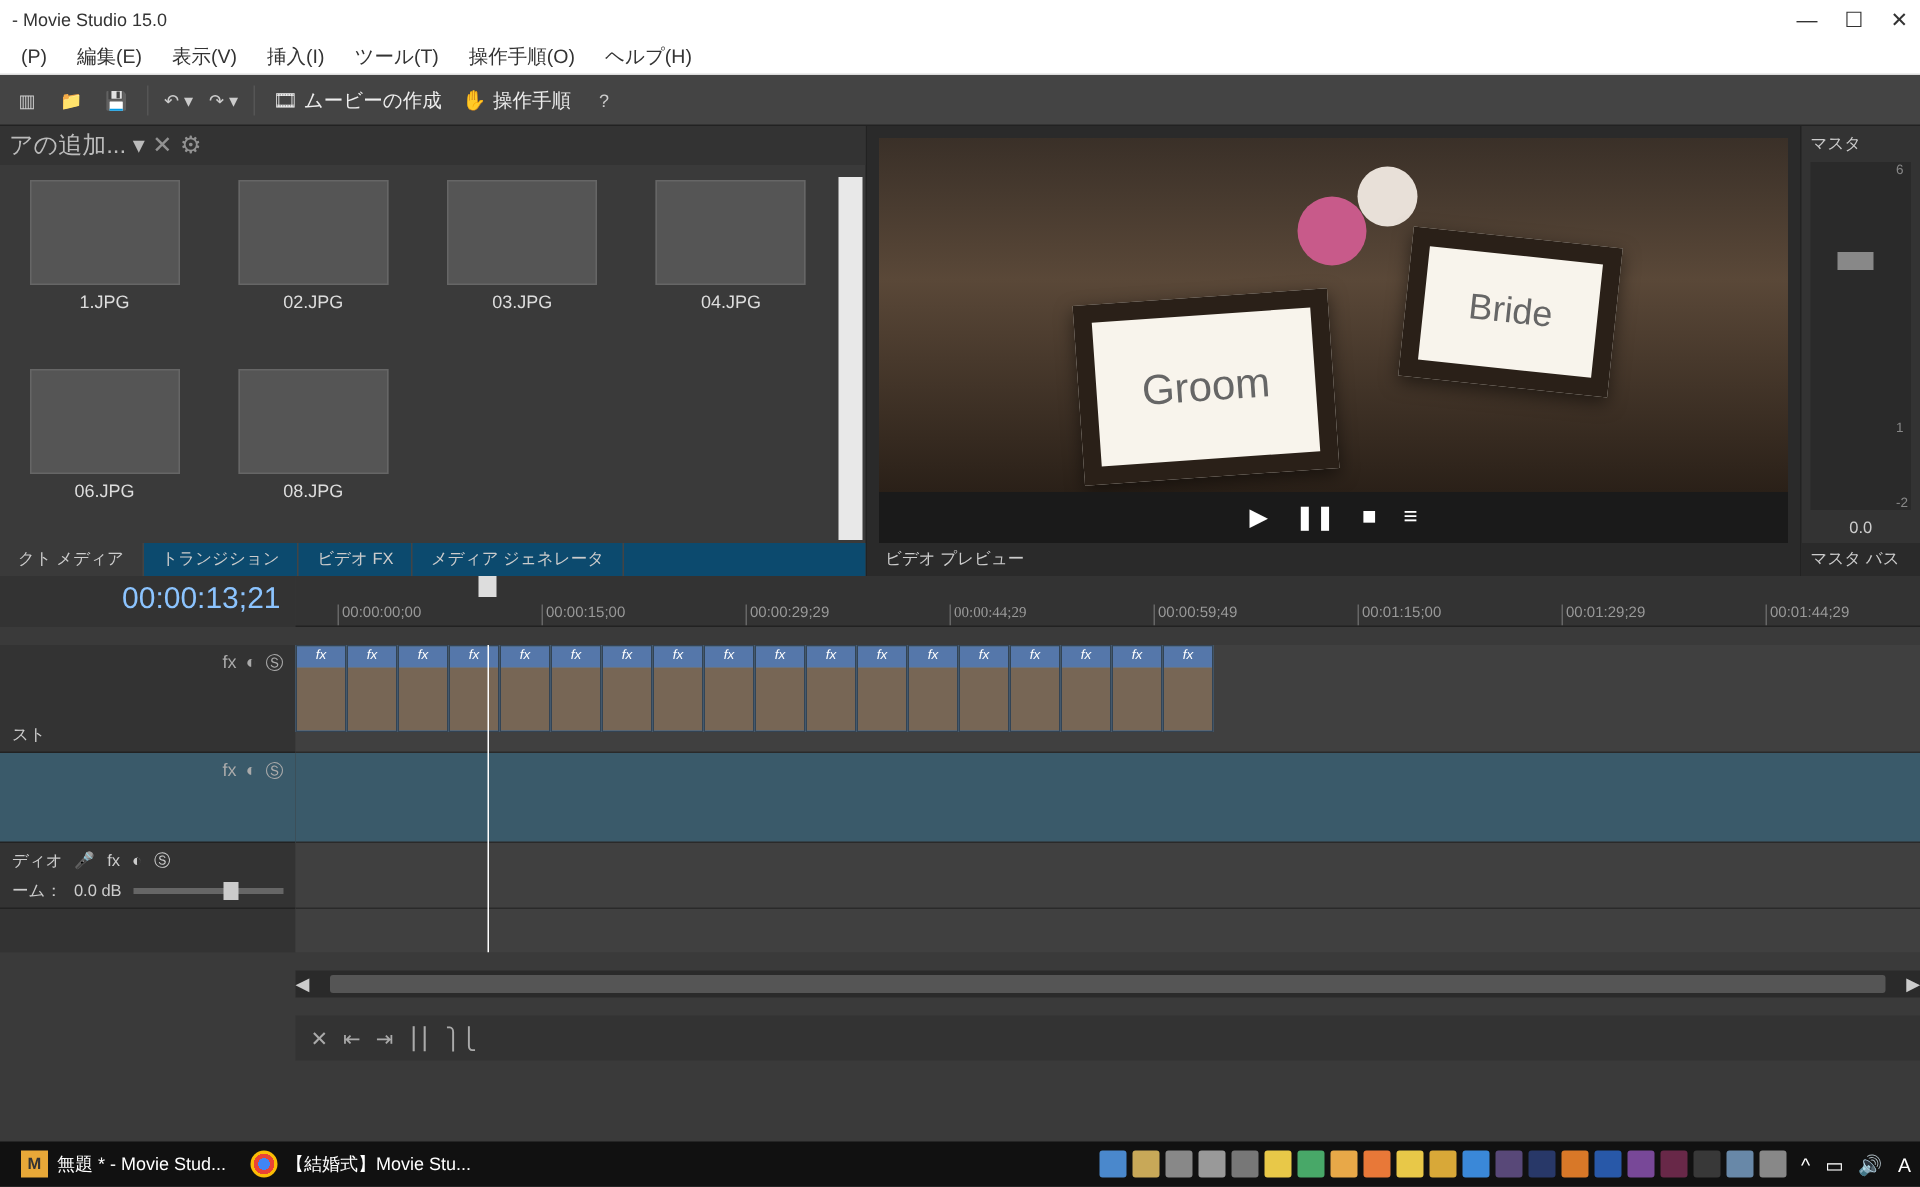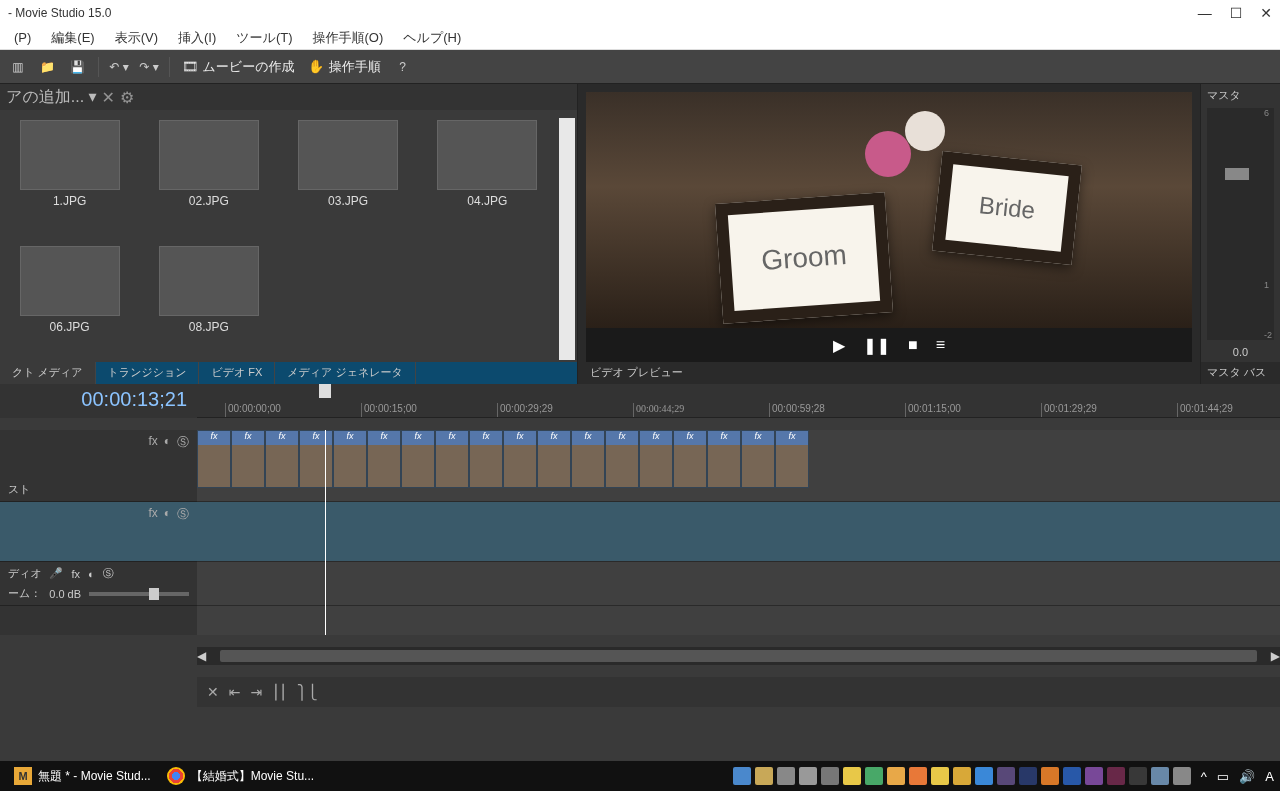--- a/index.html
+++ b/index.html
@@ -240,21 +240,21 @@
 <div class="timeline-area">
   <div class="time-head">
     <div class="tc">00:00:13;21</div>
     <div class="ruler-wrap">
       <div class="playhead-marker" style="left:128px;"></div>
       <div class="ruler" id="ruler">
           <div class="tick" style="left: 0px;">00:00:00;00</div>
           <div class="tick" style="left: 136px;">00:00:15;00</div>
           <div class="tick" style="left: 272px;">00:00:29;29</div>
           <div class="tick" style="left: 408px; font-family: Liberation Serif, serif;">00:00:44;29</div>
-          <div class="tick" style="left: 544px;">00:00:59;28</div>
+          <div class="tick" style="left: 544px;">00:00:59;49</div>
           <div class="tick" style="left: 680px;">00:01:15;00</div>
           <div class="tick" style="left: 816px;">00:01:29;29</div>
           <div class="tick" style="left: 952px;">00:01:44;29</div>
         </div>
     </div>
   </div>
   <div class="tracks">
     <div class="track-heads">
       <div class="track-row-head">
         <div class="icons">

